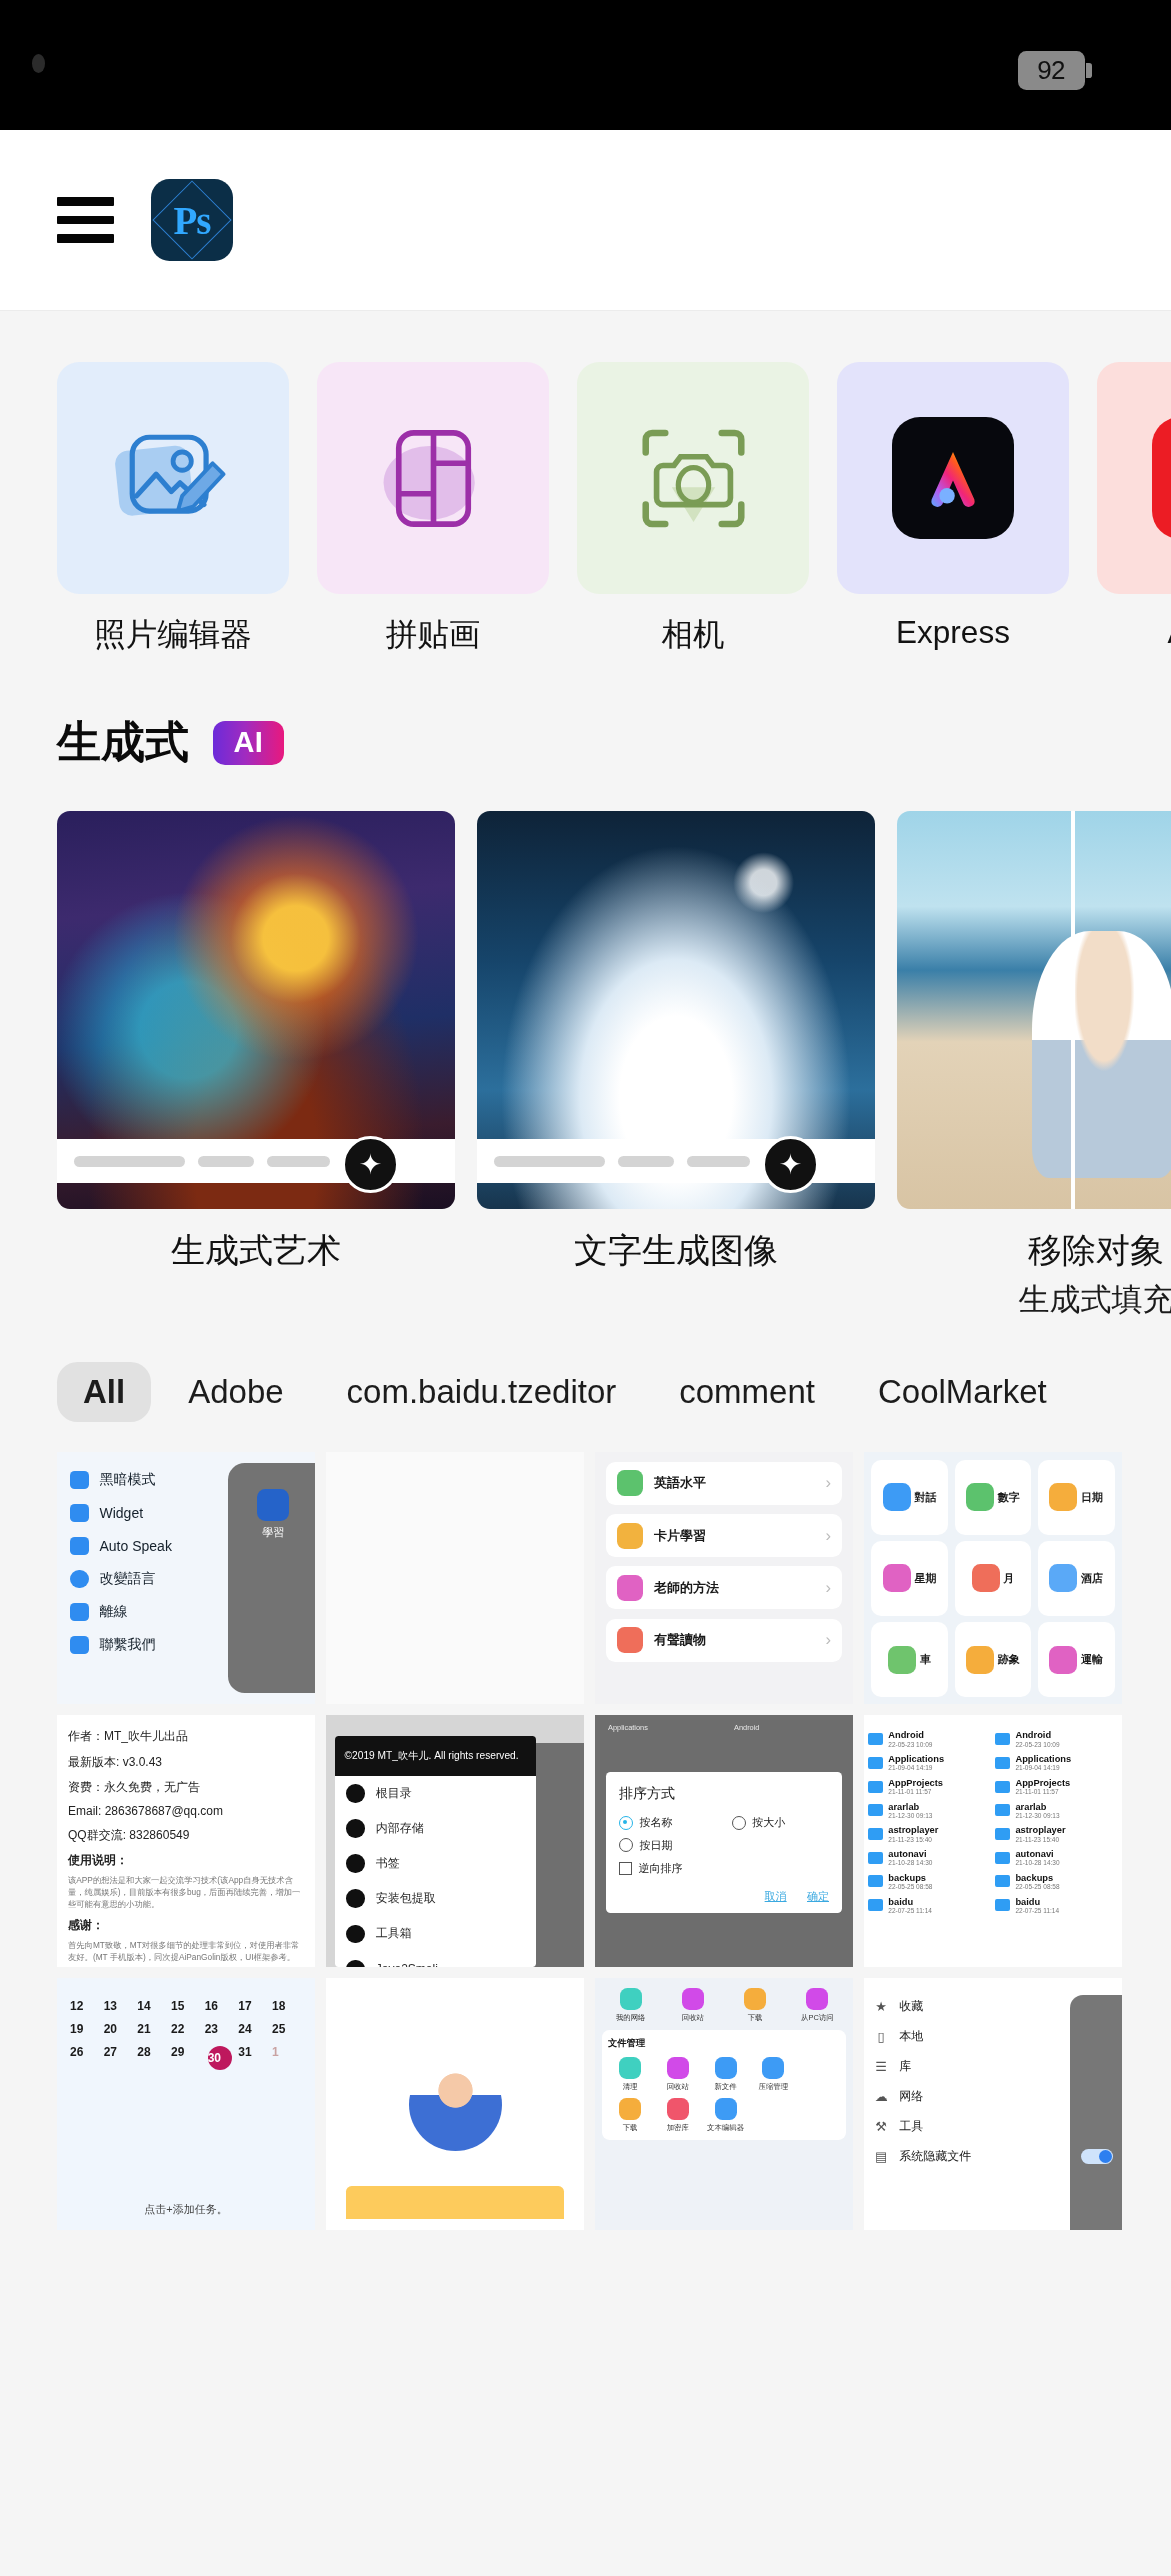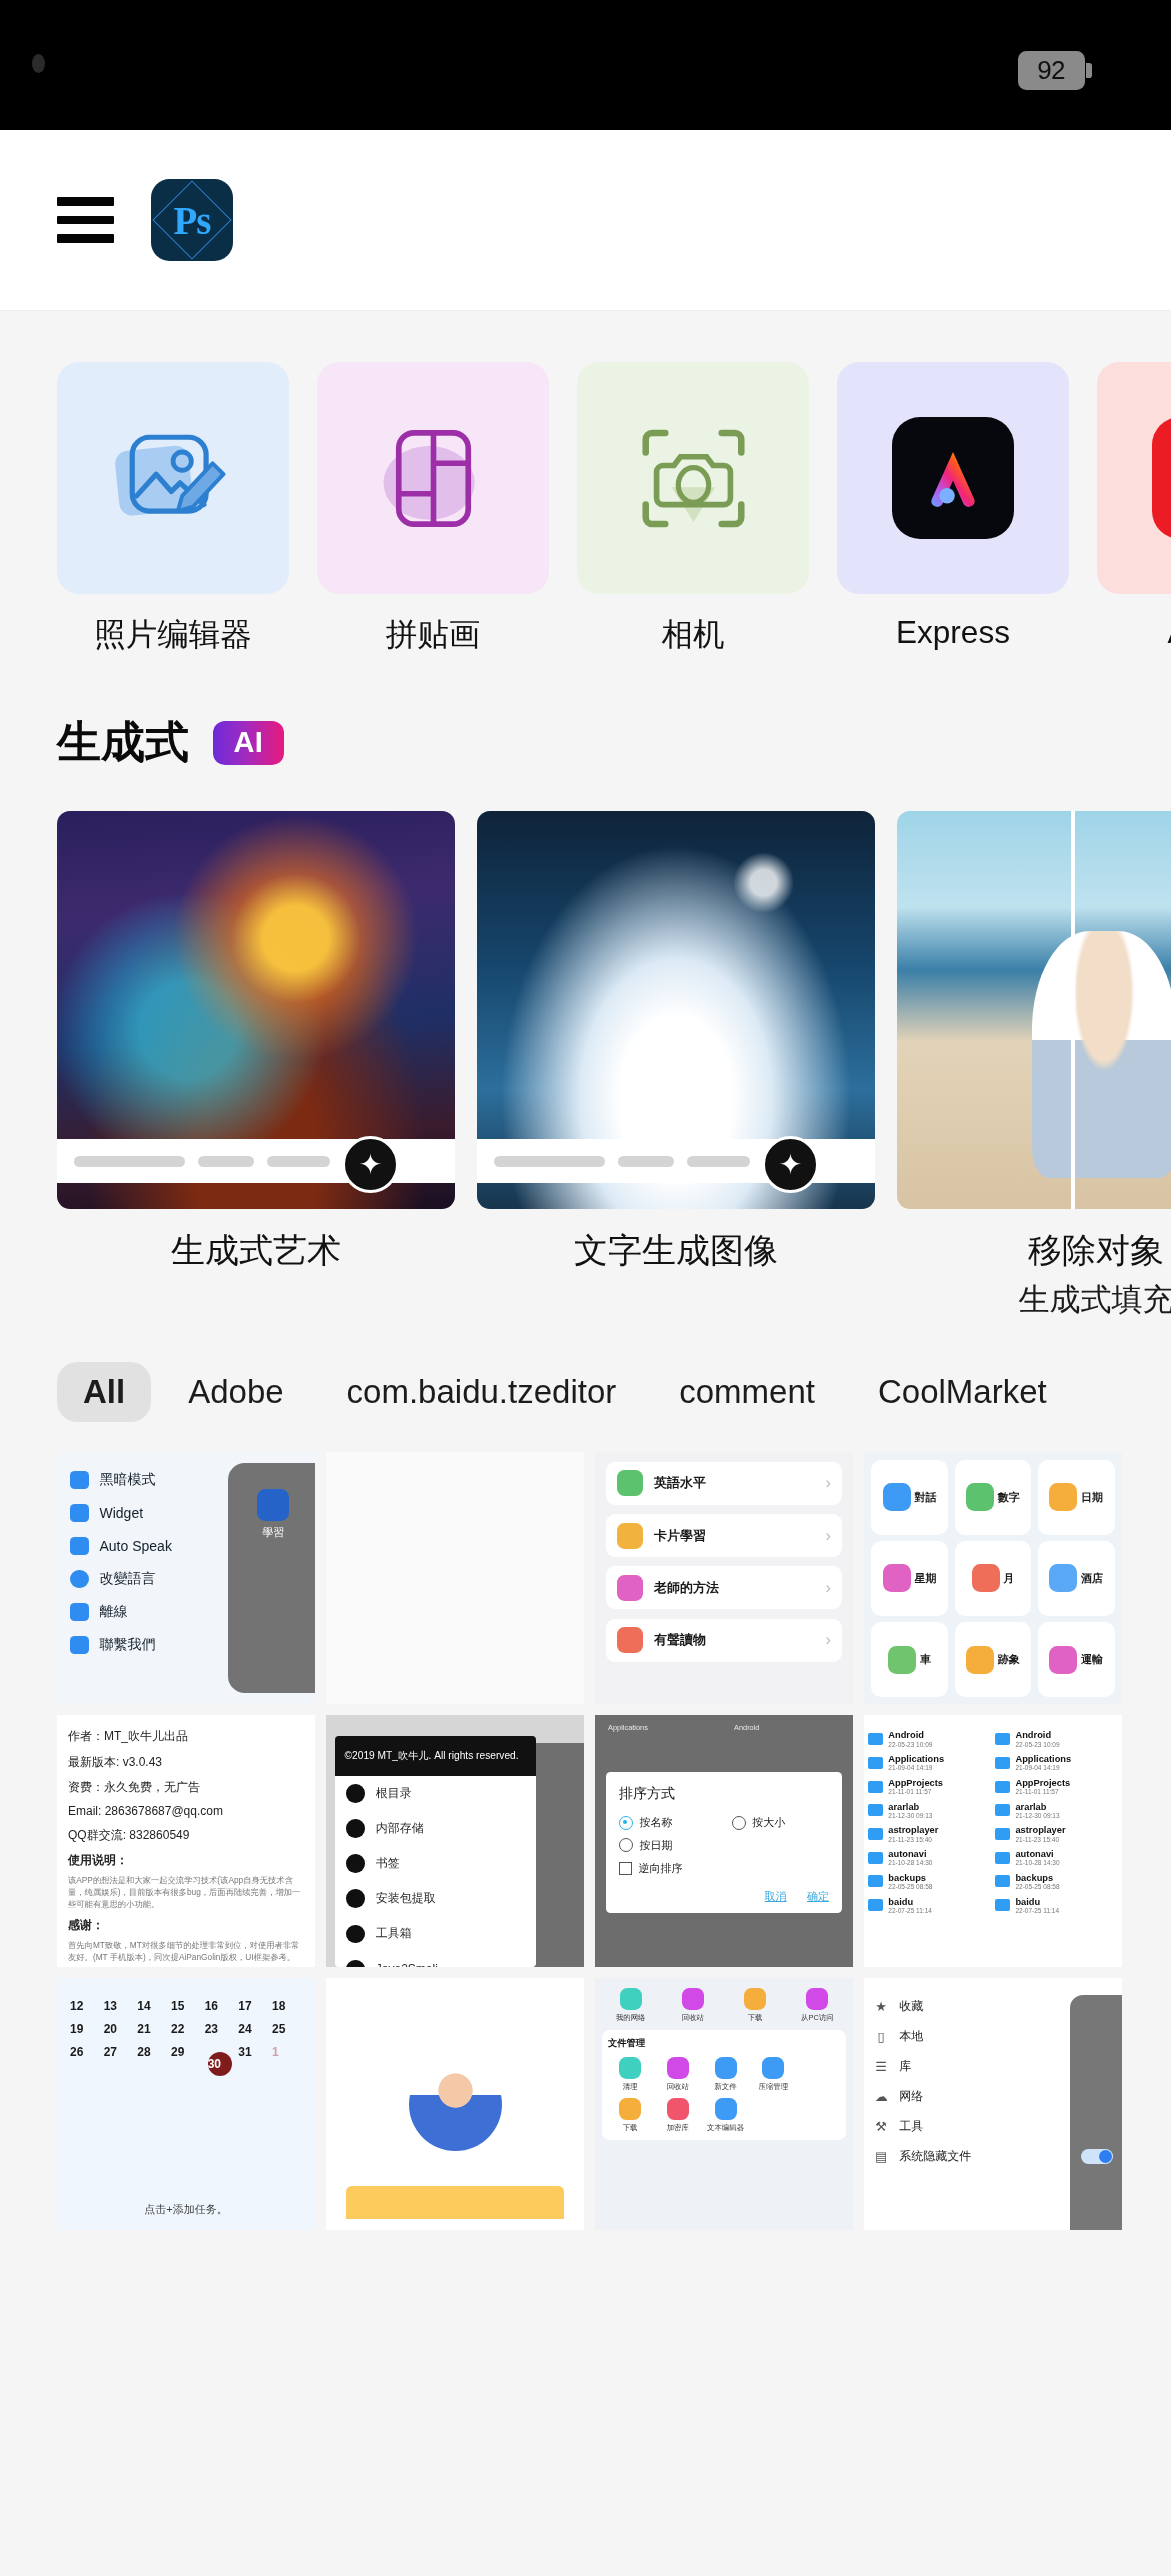--- a/index.html
+++ b/index.html
@@ -291,21 +291,21 @@
   .mini-files { background:#fff; position:absolute; inset:0; display:flex; gap:3.7px; padding:15px 3.7px 0;}
   .fcol { flex:1; }
   .frow { display:flex; align-items:center; gap:5.6px; margin-bottom:6.5px;}
   .fico { width:15px;height:12px;background:#2f9df4;border-radius:1.9px; flex:0 0 15px;}
   .fname { font-size:9.3px; color:#111; font-weight:600; line-height:1.1;}
   .fdate { font-size:6.5px; color:#777; }
 
   .mini-cal { background:#f0f6fd; position:absolute; inset:0; padding:20.4px 13px;}
   .cal-grid { display:grid; grid-template-columns:repeat(7,1fr); gap:9.3px 3.7px; }
   .cal-d { font-size:12px; color:#1a1a1a; text-align:left; font-weight:600;}
-  .cal-d.sel { background:#7f1d1d; color:#fff; border-radius:50%; width:24px;height:24px; line-height:24px; margin:7px auto;}
+  .cal-d.sel { background:#be185d; color:#fff; border-radius:50%; width:24px;height:24px; line-height:24px; margin:1px auto;}
   .cal-note { position:absolute; left:0; right:0; bottom:13px; text-align:center; font-size:11px; color:#444;}
 
   .mini-illus { background:#fff; position:absolute; inset:0; display:flex; align-items:center; justify-content:center;}
   .illus-fig { width:93px; height:93px; border-radius:50%;
                background: radial-gradient(circle at 50% 35%, #f5c9a8 0 22%, transparent 23%),
                            linear-gradient(180deg,#ffffff 0 40%, #3d6fd4 40% 100%);}
   .illus-bar { position:absolute; left:20.4px; right:20.4px; bottom:11px; height:33px; background:#fdcb5c; border-radius:5.6px 5.6px 0 0;}
 
   .mini-fm { background:#eef2f7; position:absolute; inset:0; padding:9.3px 7.4px;}
   .fm-top { display:flex; gap:5.6px; margin-bottom:7.4px;}

